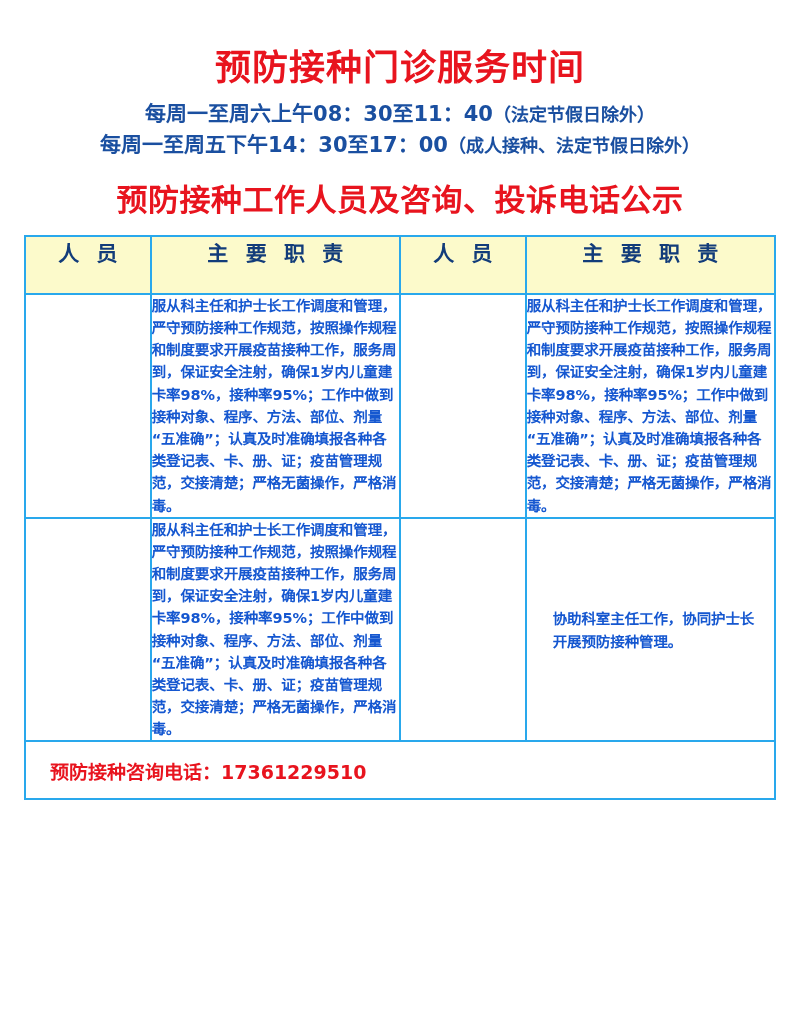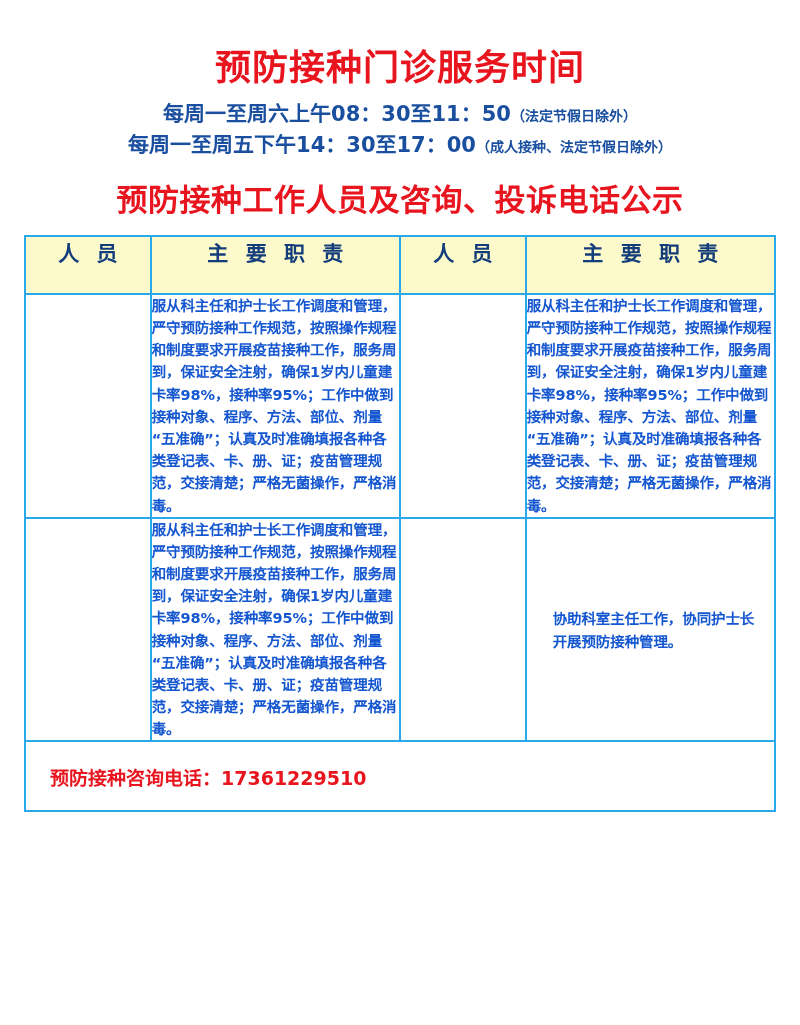--- a/index.html
+++ b/index.html
@@ -44,21 +44,21 @@
     font-weight: bold;
     line-height: 1.15;
     margin: 0 0 7px 0;
     white-space: nowrap;
   }
   .hours-main {
     font-size: 21px;
     letter-spacing: 0px;
   }
   .hours-note {
-    font-size: 14px;
+    font-size: 18px;
     font-weight: bold;
     letter-spacing: 0px;
   }
 
   .sub-title {
     color: #e8141e;
     font-size: 31px;
     font-weight: bold;
     letter-spacing: 0.5px;
     line-height: 1.1;
@@ -124,21 +124,21 @@
   .r2 { height: 205px; }
   .r3 { height: 205px; }
 
   
   .phone-bar {
     margin: 0 24px;
     width: 752px;
     box-sizing: border-box;
     border: 2px solid #29a8ec;
     border-top: none;
-    height: 70px;
+    height: 58px;
     display: flex;
     align-items: center;
     background: #ffffff;
   }
   .phone-item {
     color: #e8141e;
     font-size: 19px;
     font-weight: bold;
     white-space: nowrap;
   }
@@ -148,21 +148,21 @@
 </head>
 <body>
 
 <div class="poster">
 
   <div class="header">
 
     <div class="main-title">预防接种门诊服务时间</div>
 
     <div class="hours-line">
-      <span class="hours-main">每周一至周六上午08：30至11：50</span><span class="hours-note">（法定节假日除外）</span>
+      <span class="hours-main">每周一至周六上午08：30至11：40</span><span class="hours-note">（法定节假日除外）</span>
     </div>
 
     <div class="hours-line">
       <span class="hours-main">每周一至周五下午14：30至17：00</span><span class="hours-note">（成人接种、法定节假日除外）</span>
     </div>
 
     <div class="sub-title">预防接种工作人员及咨询、投诉电话公示</div>
   </div>
 
   <div class="table-wrap">

